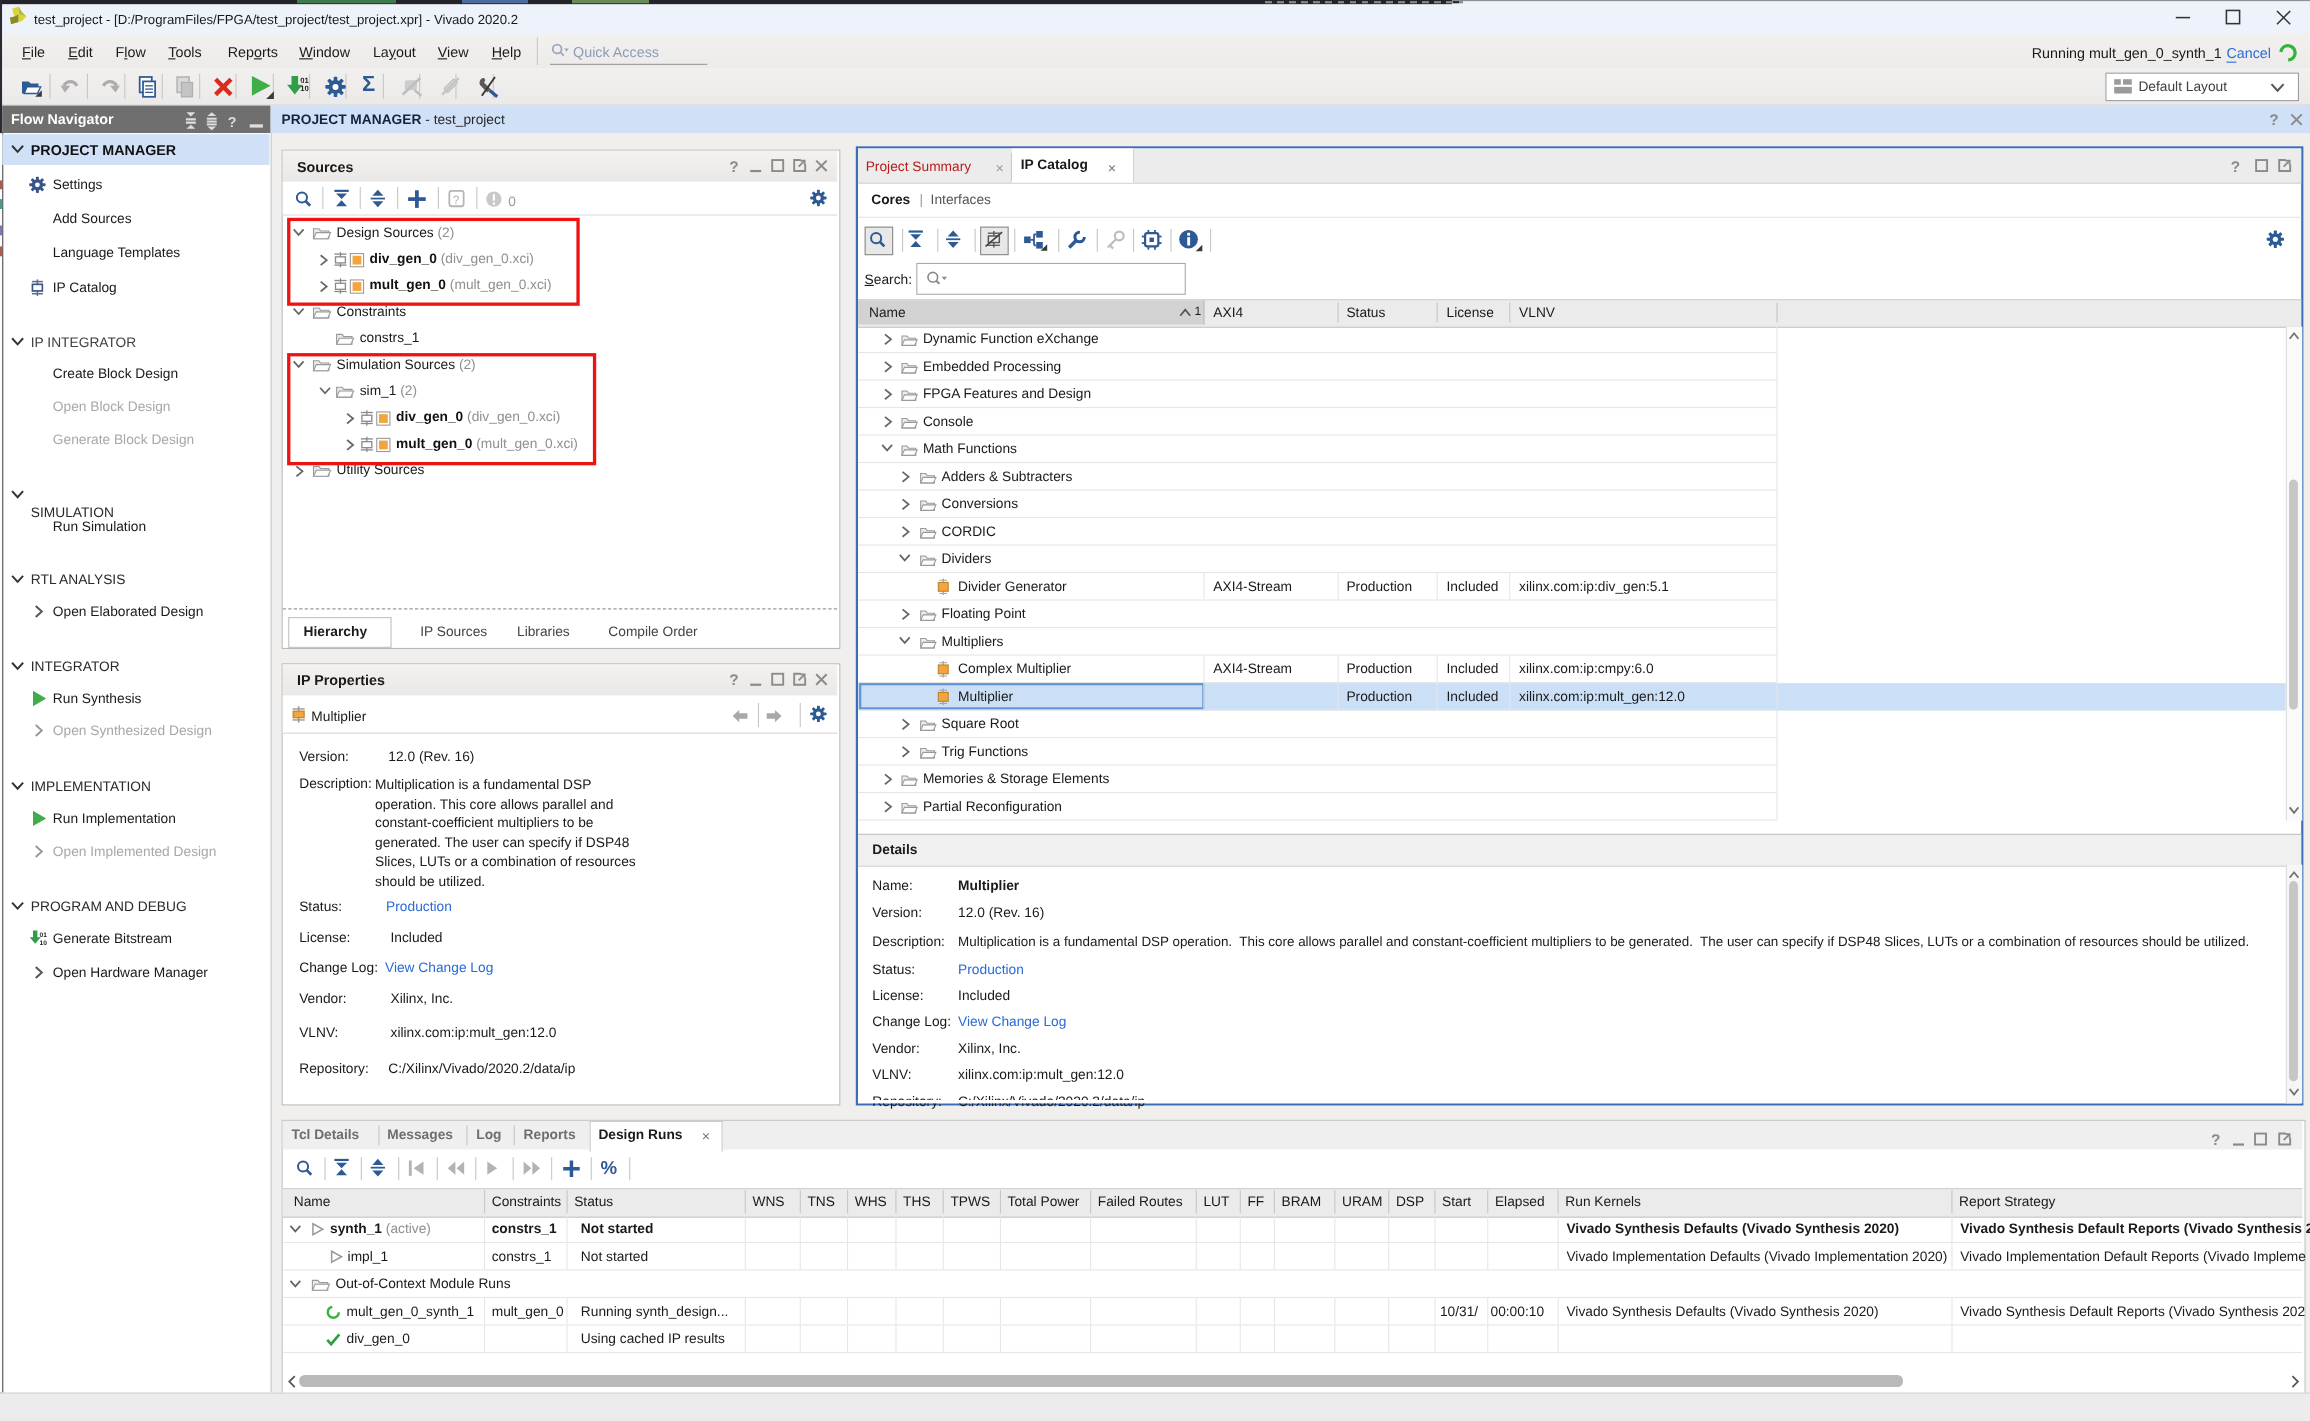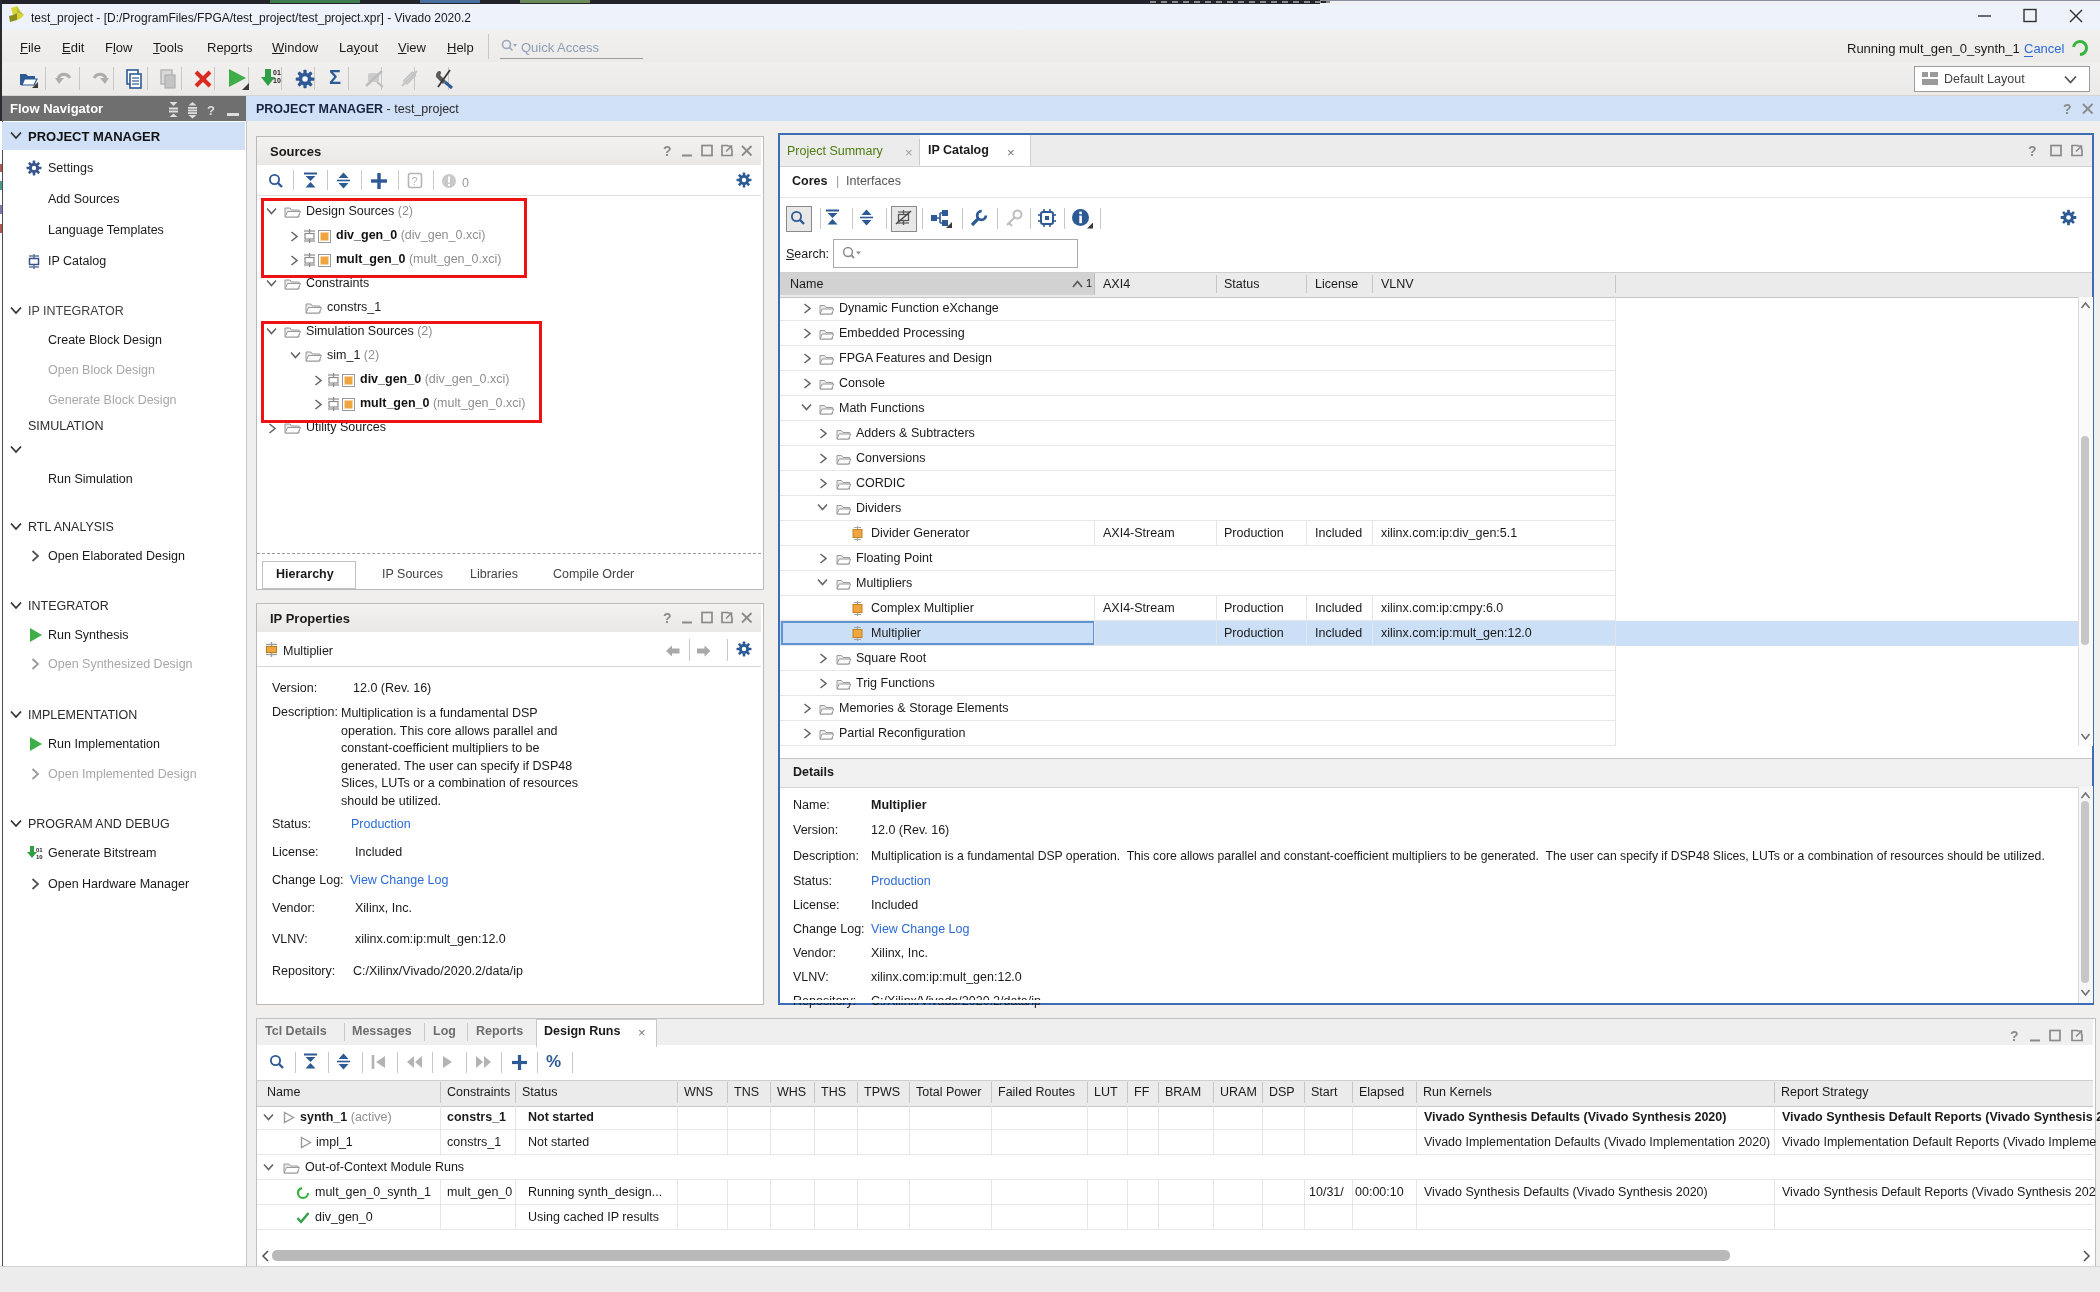--- a/index.html
+++ b/index.html
@@ -221,21 +221,21 @@
     <polyline points="1,1.5 6,7 11,1.5" fill="none" stroke="#333" stroke-width="1.8"></polyline>
   </svg>
 <div class="a tt" style="left:28px;top:304px;color:#404040">IP INTEGRATOR</div>
 <div class="a tt" style="left:48px;top:333px">Create Block Design</div>
 <div class="a tt" style="left:48px;top:363px;color:#a8a8a8">Open Block Design</div>
 <div class="a tt" style="left:48px;top:393px;color:#a8a8a8">Generate Block Design</div>
 
 <svg class="a" style="left:10px;top:445px" width="12" height="9">
     <polyline points="1,1.5 6,7 11,1.5" fill="none" stroke="#333" stroke-width="1.8"></polyline>
   </svg>
-<div class="a tt" style="left:28px;top:419px;color:#2a2a2a">SIMULATION</div>
+<div class="a tt" style="left:28px;top:459px;color:#2a2a2a">SIMULATION</div>
 <div class="a tt" style="left:48px;top:472px">Run Simulation</div>
 
 <svg class="a" style="left:10px;top:522px" width="12" height="9">
     <polyline points="1,1.5 6,7 11,1.5" fill="none" stroke="#333" stroke-width="1.8"></polyline>
   </svg>
 <div class="a tt" style="left:28px;top:520px;color:#2a2a2a">RTL ANALYSIS</div>
 <svg class="a" style="left:31px;top:550px" width="9" height="12">
     <polyline points="1.5,1 7,6 1.5,11" fill="none" stroke="#555" stroke-width="1.8"></polyline>
   </svg>
 <div class="a tt" style="left:48px;top:549px">Open Elaborated Design</div>
@@ -514,21 +514,21 @@
 <div class="a tt" style="left:272px;top:901px">Vendor:</div>
 <div class="a tt" style="left:355px;top:901px">Xilinx, Inc.</div>
 <div class="a tt" style="left:272px;top:932px">VLNV:</div>
 <div class="a tt" style="left:355px;top:932px">xilinx.com:ip:mult_gen:12.0</div>
 <div class="a tt" style="left:272px;top:964px">Repository:</div>
 <div class="a tt" style="left:353px;top:964px">C:/Xilinx/Vivado/2020.2/data/ip</div>
 
 <div class="a" style="left:778px;top:133px;width:1316px;height:872px;background:#fff;border:2px solid #3d6eb5;box-sizing:border-box"></div>
 
 <div class="a" style="left:780px;top:135px;width:1312px;height:31px;background:#ececec;border-bottom:1px solid #d2d2d2"></div>
-<div class="a tt" style="left:787px;top:144px;color:#4d7c0f">Project Summary</div>
+<div class="a tt" style="left:787px;top:144px;color:#b91c1c">Project Summary</div>
 <div class="a" style="left:905px;top:145px;color:#9a9a9a;font-size:13px">×</div>
 <div class="sep" style="left:919px;top:139px;height:26px;background:#c9c9c9"></div>
 <div class="a" style="left:920px;top:135px;width:110px;height:31px;background:#fff;border-right:1px solid #d2d2d2"></div>
 <div class="a tt b" style="left:928px;top:143px">IP Catalog</div>
 <div class="a" style="left:1007px;top:145px;color:#777;font-size:13px">×</div>
 <svg class="a" style="left:2023px;top:142px" width="110" height="18">
     <text x="5" y="14" font-size="14" font-weight="bold" fill="#8a8a8a" font-family="Liberation Sans">?</text>
     <rect x="28" y="3.5" width="10" height="10" fill="none" stroke="#8a8a8a" stroke-width="1.7"></rect>
     <path d="M55 3.5 L49 3.5 L49 13.5 L59 13.5 L59 7.5" fill="none" stroke="#8a8a8a" stroke-width="1.7"></path>
     <line x1="53" y1="9.5" x2="58" y2="4.5" stroke="#8a8a8a" stroke-width="1.6"></line>

